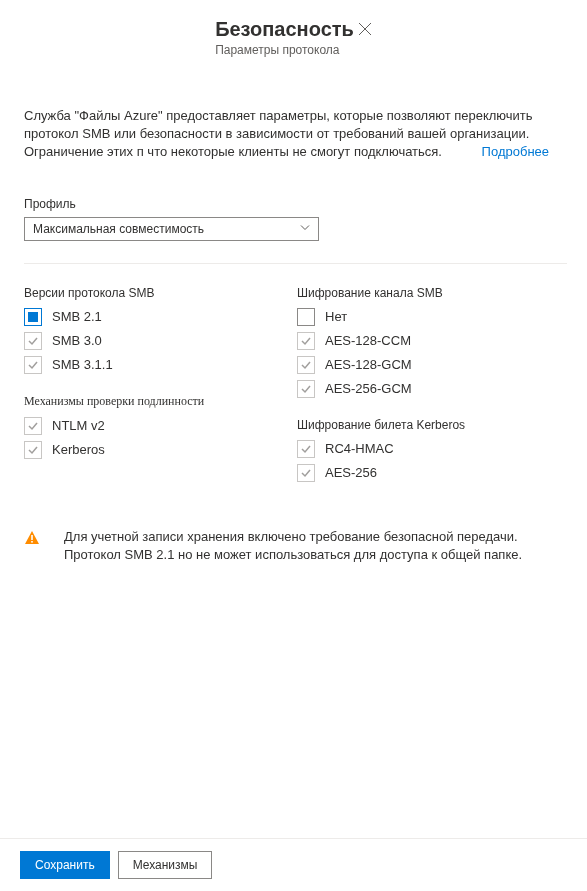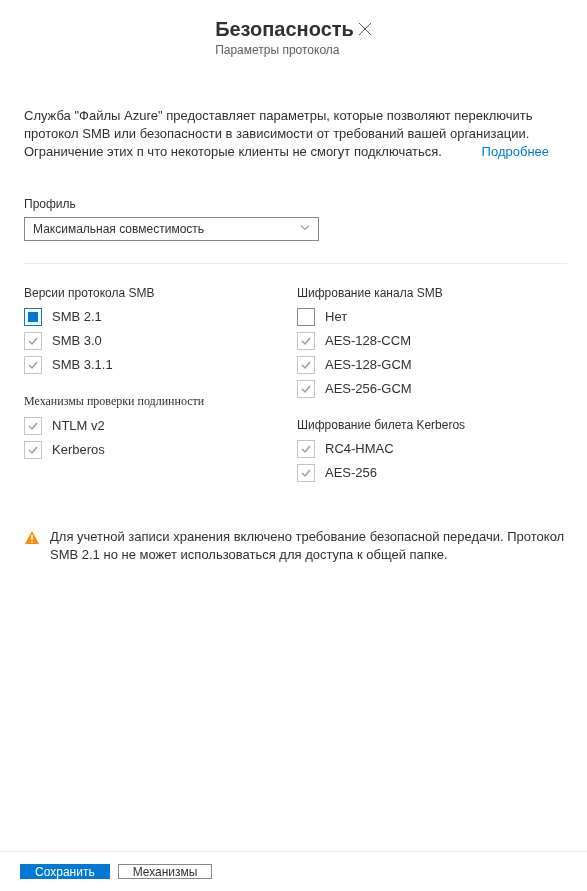--- a/index.html
+++ b/index.html
@@ -37,30 +37,30 @@
       width: 18px; height: 18px; border: 1px solid #8a8886;
       display: flex; align-items: center; justify-content: center;
       margin-right: 10px; background: #fff;
     }
     .check-box.enabled { border-color: #0078d4; }
     .check-box.enabled .square { width: 10px; height: 10px; background: #0078d4; }
     .check-box.disabled { border-color: #c8c6c4; }
     .check-box .tick { display: none; }
     .check-box.checked .tick { display: block; }
     .check-label { font-size: 13px; color: #323130; }
-    .warning { display: flex; align-items: flex-start; margin-top: 40px; gap: 10px; }
+    .warning { display: flex; align-items: flex-start; margin-top: 40px; gap: 24px; }
     .warning-icon { flex-shrink: 0; margin-top: 2px; }
     .warning-text { font-size: 13px; color: #323130; line-height: 1.4; }
     .footer {
       position: absolute; left: 0; right: 0; bottom: 0;
       border-top: 1px solid #edebe9; padding: 12px 20px;
       display: flex; gap: 8px; background: #fff;
     }
     .btn {
-      height: 15px; padding: 0 14px; font-size: 12px; cursor: pointer;
+      height: 28px; padding: 0 14px; font-size: 12px; cursor: pointer;
       border: 1px solid #8a8886; background: #fff; color: #323130; min-width: 76px;
     }
     .btn.primary { background: #0078d4; border-color: #0078d4; color: #fff; }
   </style>
 </head>
 <body>
 
 <div class="panel">
   <div class="header">
     <div>

